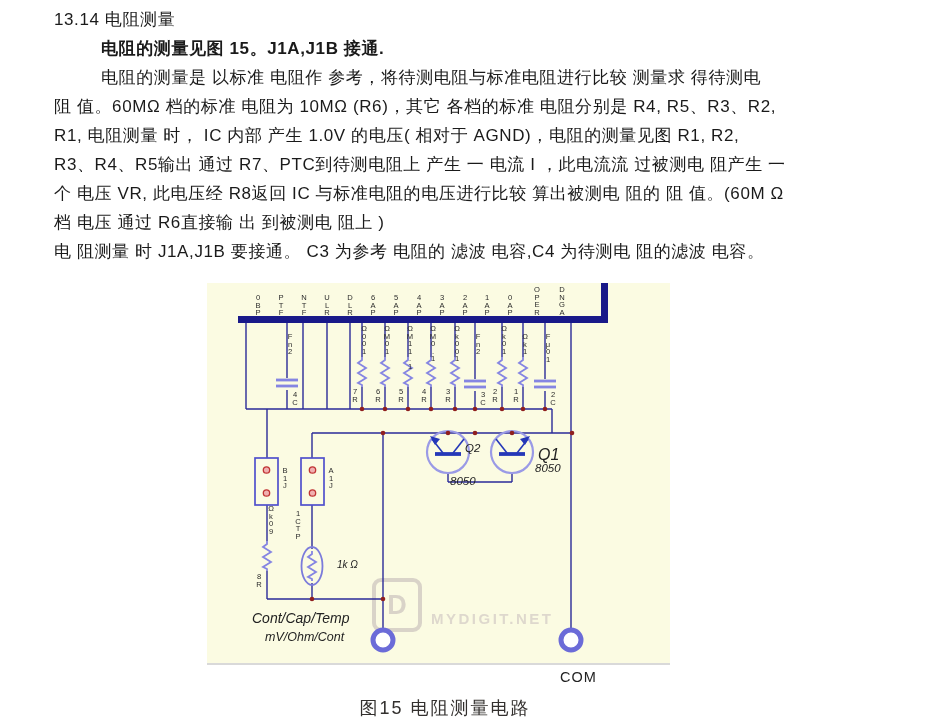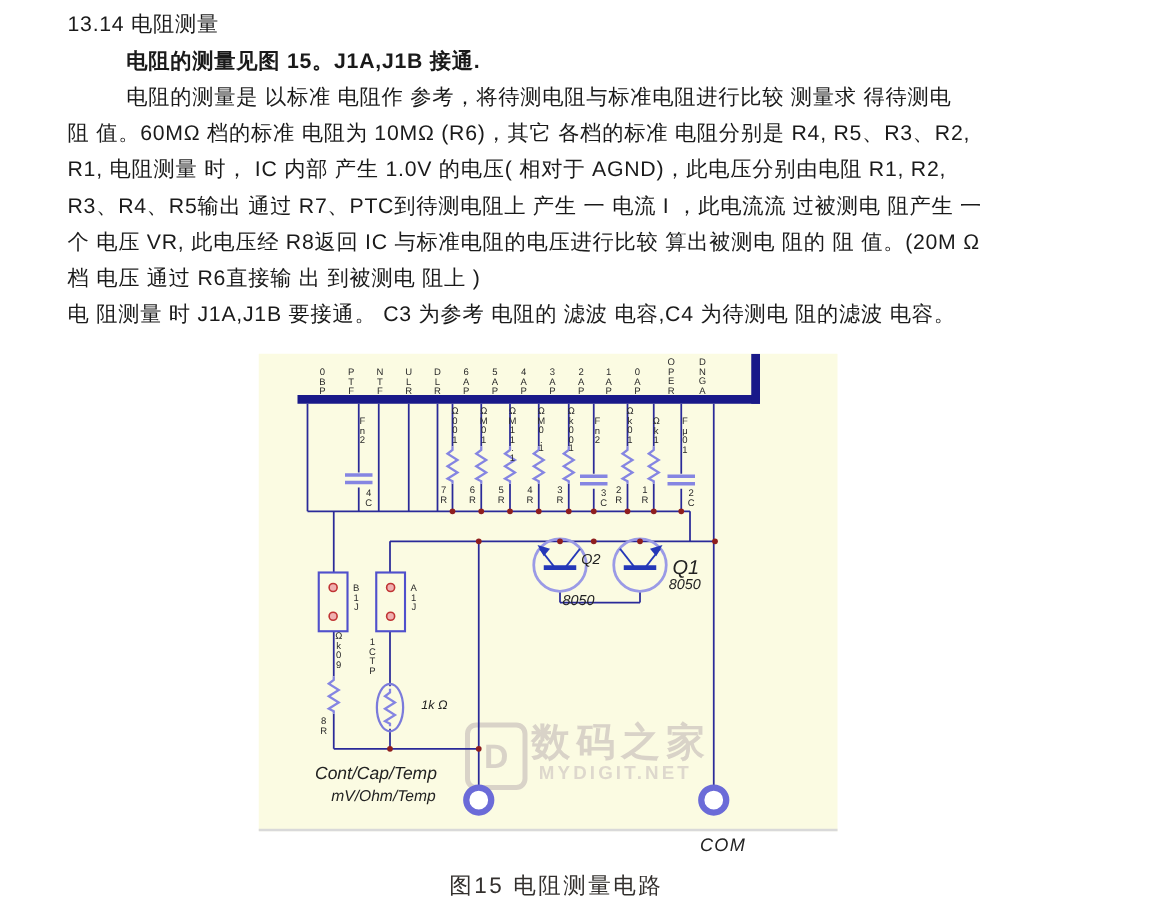--- a/index.html
+++ b/index.html
@@ -12,39 +12,38 @@
   .vs{position:absolute;white-space:pre;line-height:7.6px;font-size:7.6px;
       text-align:center;transform:translateX(-50%);color:#2b2b2b;z-index:4;}
   .hlab{position:absolute;color:#222;white-space:nowrap;z-index:4;font-style:italic;}
   .wm{position:absolute;color:#d9d3c8;z-index:1;}
   #wm-logo{left:165px;top:295px;width:42px;height:46px;border:4px solid #d9d3c8;
            border-radius:9px;text-align:center;font-weight:bold;font-size:27px;line-height:46px;}
   #wm-cn{left:218px;top:290px;font-size:31px;font-weight:bold;letter-spacing:5px;}
   #wm-en{left:224px;top:327px;font-size:15px;letter-spacing:2.5px;font-weight:bold;color:#ded8cd;}
   #caption{position:absolute;left:340px;top:696px;width:210px;text-align:center;
            font-size:18px;letter-spacing:2px;color:#33302e;}
-  #com-label{position:absolute;left:560px;top:669px;font-size:14.5px;color:#222;letter-spacing:1px;font-style:italic;}
+  #com-label{position:absolute;left:560px;top:669px;font-size:14.5px;color:#222;letter-spacing:1px;}
 </style>
 </head>
 <body>
 
 <div class="tline" style="left:38px;top:8px;">13.14  电阻测量</div>
 <div class="tline" style="left:85px;top:37px;font-weight:bold;">电阻的测量见图 15。J1A,J1B 接通.</div>
 <div class="tline" style="left:85px;top:66px;">电阻的测量是 以标准 电阻作 参考，将待测电阻与标准电阻进行比较  测量求 得待测电</div>
 <div class="tline" style="left:38px;top:95px;">阻 值。60MΩ 档的标准 电阻为 10MΩ (R6)，其它 各档的标准 电阻分别是 R4, R5、R3、R2,</div>
-<div class="tline" style="left:38px;top:124px;">R1, 电阻测量 时， IC 内部 产生 1.0V 的电压( 相对于 AGND)，此电压分别由电阻 R1, R2,</div>
+<div class="tline" style="left:38px;top:124px;">R1, 电阻测量 时， IC 内部 产生 1.0V 的电压( 相对于 AGND)，电阻的测量见图 R1, R2,</div>
 <div class="tline" style="left:38px;top:153px;">R3、R4、R5输出 通过 R7、PTC到待测电阻上 产生 一 电流 I ，此电流流 过被测电 阻产生 一</div>
-<div class="tline" style="left:38px;top:182px;">个 电压 VR, 此电压经 R8返回 IC 与标准电阻的电压进行比较 算出被测电 阻的 阻 值。(20M Ω</div>
+<div class="tline" style="left:38px;top:182px;">个 电压 VR, 此电压经 R8返回 IC 与标准电阻的电压进行比较 算出被测电 阻的 阻 值。(60M Ω</div>
 <div class="tline" style="left:38px;top:211px;">档 电压 通过 R6直接输 出 到被测电 阻上 )</div>
 <div class="tline" style="left:38px;top:240px;text-align:right;">电 阻测量 时 J1A,J1B 要接通。 C3 为参考 电阻的 滤波 电容,C4 为待测电 阻的滤波 电容。</div>
 
 <div id="panel">
 
   <div class="wm" id="wm-logo">D</div>
-  <div class="wm" id="wm-cn">数码之家</div>
   <div class="wm" id="wm-en">MYDIGIT.NET</div>
 
   <svg id="schem" width="463" height="380" viewBox="0 0 463 380" style="z-index:2;">
     <defs>
       <path id="rz" d="M0 0 V3 L-4 6 L4 11 L-4 16 L4 21 L-4 26 L0 28 V30" fill="none" stroke="#8585e2" stroke-width="1.8"></path>
     </defs>
 
     <line x1="31" y1="36.5" x2="401" y2="36.5" stroke="#191989" stroke-width="7"></line>
     <line x1="397.5" y1="0" x2="397.5" y2="40" stroke="#191989" stroke-width="7"></line>
 
@@ -283,17 +282,17 @@
 C
 T
 P</div>
 
   <div class="hlab" style="left:258px;top:159px;font-size:11.5px;">Q2</div>
   <div class="hlab" style="left:243px;top:192px;font-size:11.5px;">8050</div>
   <div class="hlab" style="left:331px;top:163px;font-size:16px;text-align:center;">Q1</div>
   <div class="hlab" style="left:328px;top:179px;font-size:11.5px;">8050</div>
   <div class="hlab" style="left:130px;top:276px;font-size:10px;">1k Ω</div>
   <div class="hlab" style="left:45px;top:327px;font-size:14px;">Cont/Cap/Temp</div>
-  <div class="hlab" style="left:58px;top:347px;font-size:12.5px;">mV/Ohm/Temp</div>
+  <div class="hlab" style="left:58px;top:347px;font-size:12.5px;">mV/Ohm/Cont</div>
 </div>
 
 <div id="com-label">COM</div>
 <div id="caption">图15   电阻测量电路</div>
 
 </body></html>

